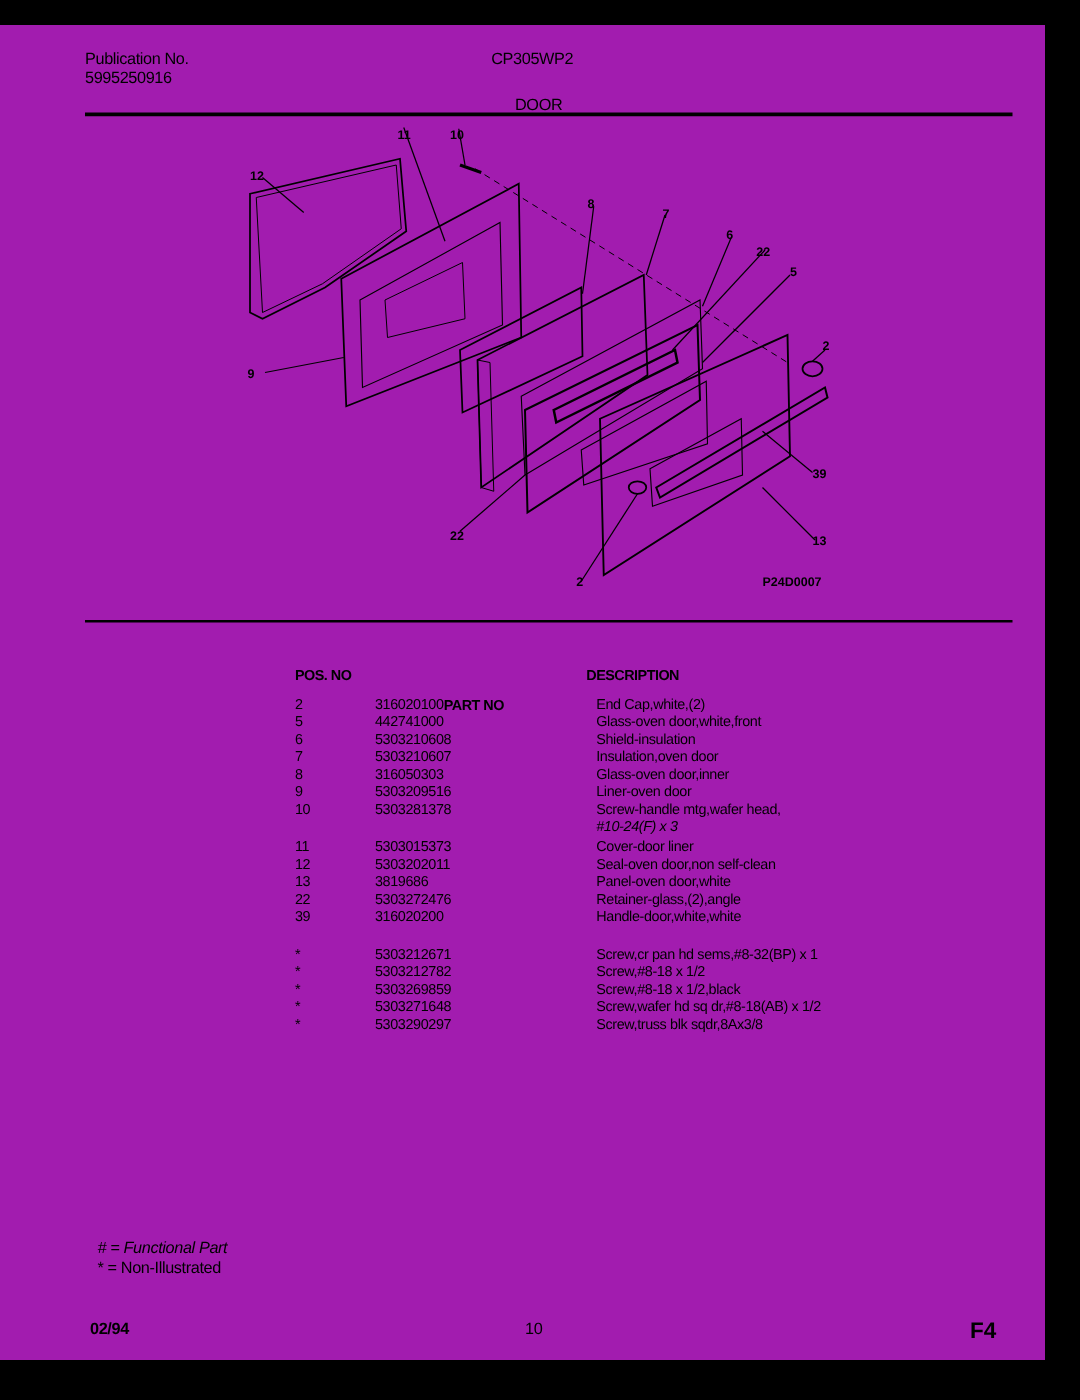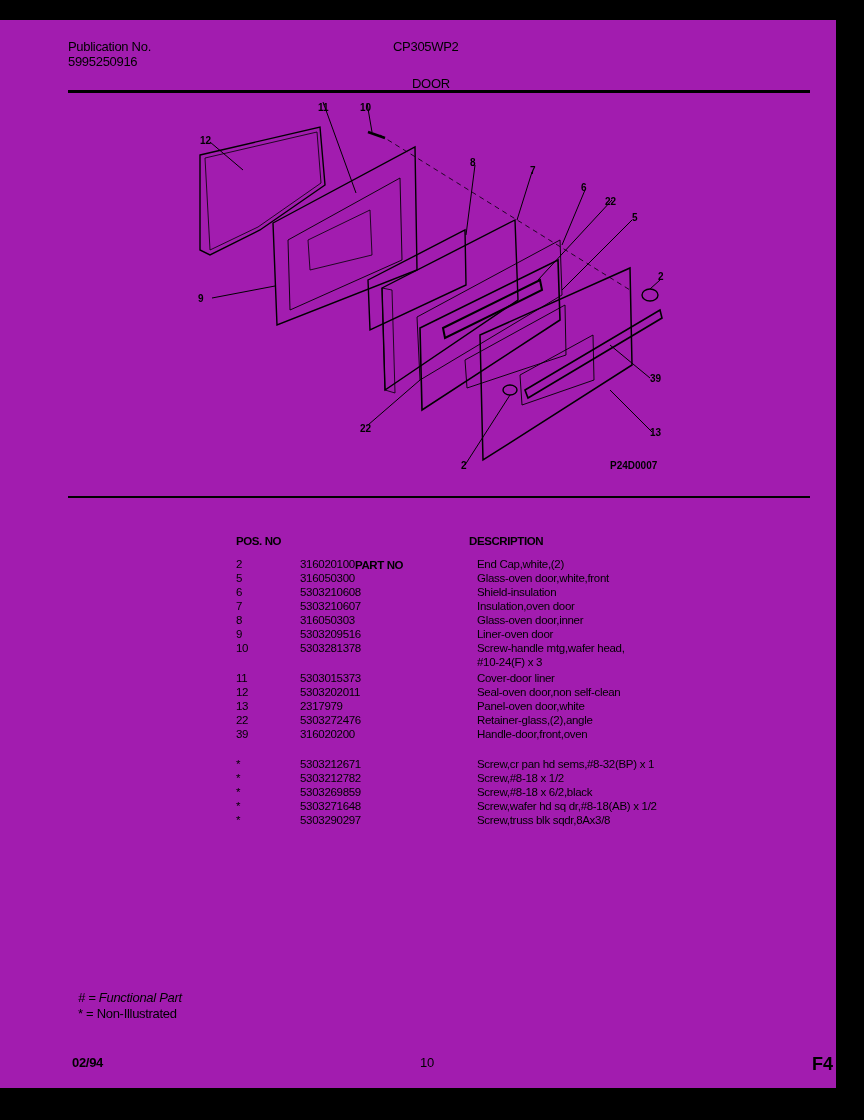--- a/index.html
+++ b/index.html
@@ -10,21 +10,21 @@
   .hdr{font-size:13px;line-height:15px;letter-spacing:-0.3px;}
   .rule{position:absolute;background:#000;}
   .diagram{position:absolute;left:180px;top:70px;width:500px;height:390px;}
   .tbl-h{position:absolute;font-size:11.5px;font-weight:bold;letter-spacing:-0.4px;}
   .row{position:absolute;left:0;width:640px;height:14px;font-size:11.5px;line-height:14px;letter-spacing:-0.3px;}
   .row .pos{position:absolute;left:236px;}
   .row .part{position:absolute;left:300px;width:110px;}
   .row .desc{position:absolute;left:449px;white-space:nowrap;margin-left:28px;}
   .legend{font-size:13px;letter-spacing:-0.3px;line-height:16px;}
   .foot{font-size:13px;letter-spacing:-0.3px;}
-  .f4{font-size:18px;font-weight:bold;margin-left:36px;}
+  .f4{font-size:18px;font-weight:bold;}
   .callout{font-family:"Liberation Sans",sans-serif;font-size:10px;font-weight:bold;}
 </style>
 </head>
 <body>
 
 <div class="page">
 
   <div class="abs hdr" style="left:68px;top:19px;">Publication No.</div>
   <div class="abs hdr" style="left:68px;top:34px;">5995250916</div>
   <div class="abs hdr" style="left:393px;top:19px;">CP305WP2</div>
@@ -108,21 +108,21 @@
   <div class="tbl-h" style="left:449px;top:515px;margin-left:20px;">DESCRIPTION</div>
 
   <div>
     <div class="row" style="top:537px;">
         <span class="pos">2</span>
         <span class="part">316020100</span>
         <span class="desc">End Cap,white,(2)</span>
       </div>
     <div class="row" style="top:551px;">
         <span class="pos">5</span>
-        <span class="part">316050300</span>
+        <span class="part">442741000</span>
         <span class="desc">Glass-oven door,white,front</span>
       </div>
     <div class="row" style="top:565px;">
         <span class="pos">6</span>
         <span class="part">5303210608</span>
         <span class="desc">Shield-insulation</span>
       </div>
     <div class="row" style="top:579px;">
         <span class="pos">7</span>
         <span class="part">5303210607</span>
@@ -136,64 +136,64 @@
     <div class="row" style="top:607px;">
         <span class="pos">9</span>
         <span class="part">5303209516</span>
         <span class="desc">Liner-oven door</span>
       </div>
     <div class="row" style="top:621px;">
         <span class="pos">10</span>
         <span class="part">5303281378</span>
         <span class="desc">Screw-handle mtg,wafer head,</span>
       </div>
-    <div class="row" style="top:635px;">
+    <div class="row" style="top:635px;font-style:italic;">
         <span class="pos"></span>
         <span class="part"></span>
         <span class="desc">#10-24(F) x 3</span>
       </div>
     <div class="row" style="top:651px;">
         <span class="pos">11</span>
         <span class="part">5303015373</span>
         <span class="desc">Cover-door liner</span>
       </div>
     <div class="row" style="top:665px;">
         <span class="pos">12</span>
         <span class="part">5303202011</span>
         <span class="desc">Seal-oven door,non self-clean</span>
       </div>
     <div class="row" style="top:679px;">
         <span class="pos">13</span>
-        <span class="part">2317979</span>
+        <span class="part">3819686</span>
         <span class="desc">Panel-oven door,white</span>
       </div>
     <div class="row" style="top:693px;">
         <span class="pos">22</span>
         <span class="part">5303272476</span>
         <span class="desc">Retainer-glass,(2),angle</span>
       </div>
     <div class="row" style="top:707px;">
         <span class="pos">39</span>
         <span class="part">316020200</span>
-        <span class="desc">Handle-door,front,oven</span>
+        <span class="desc">Handle-door,white,white</span>
       </div>
     <div class="row" style="top:737px;">
         <span class="pos">*</span>
         <span class="part">5303212671</span>
         <span class="desc">Screw,cr pan hd sems,#8-32(BP) x 1</span>
       </div>
     <div class="row" style="top:751px;">
         <span class="pos">*</span>
         <span class="part">5303212782</span>
         <span class="desc">Screw,#8-18 x 1/2</span>
       </div>
     <div class="row" style="top:765px;">
         <span class="pos">*</span>
         <span class="part">5303269859</span>
-        <span class="desc">Screw,#8-18 x 6/2,black</span>
+        <span class="desc">Screw,#8-18 x 1/2,black</span>
       </div>
     <div class="row" style="top:779px;">
         <span class="pos">*</span>
         <span class="part">5303271648</span>
         <span class="desc">Screw,wafer hd sq dr,#8-18(AB) x 1/2</span>
       </div>
     <div class="row" style="top:793px;">
         <span class="pos">*</span>
         <span class="part">5303290297</span>
         <span class="desc">Screw,truss blk sqdr,8Ax3/8</span>

